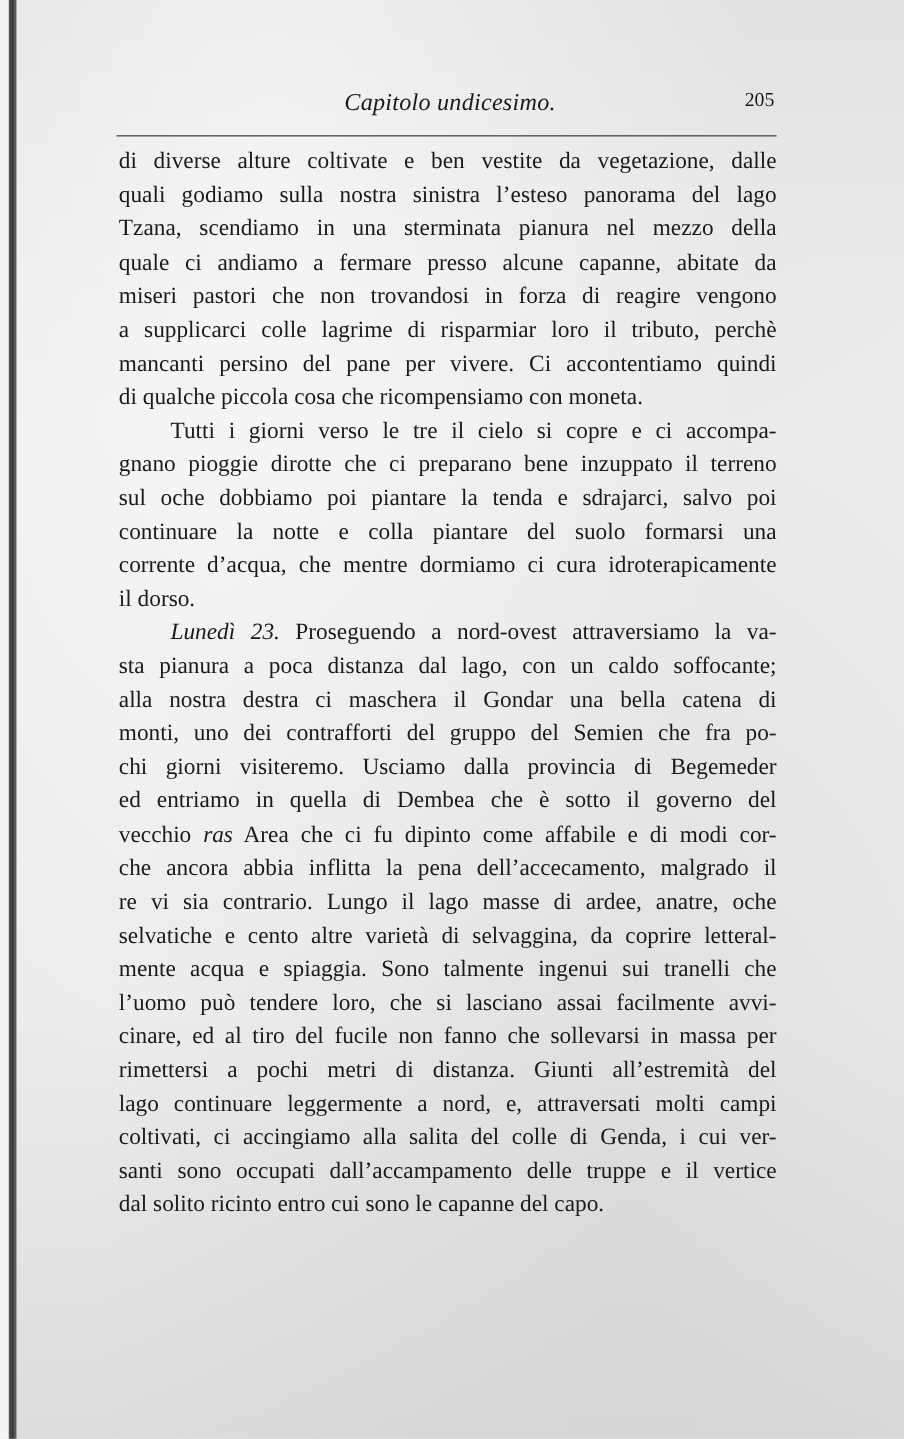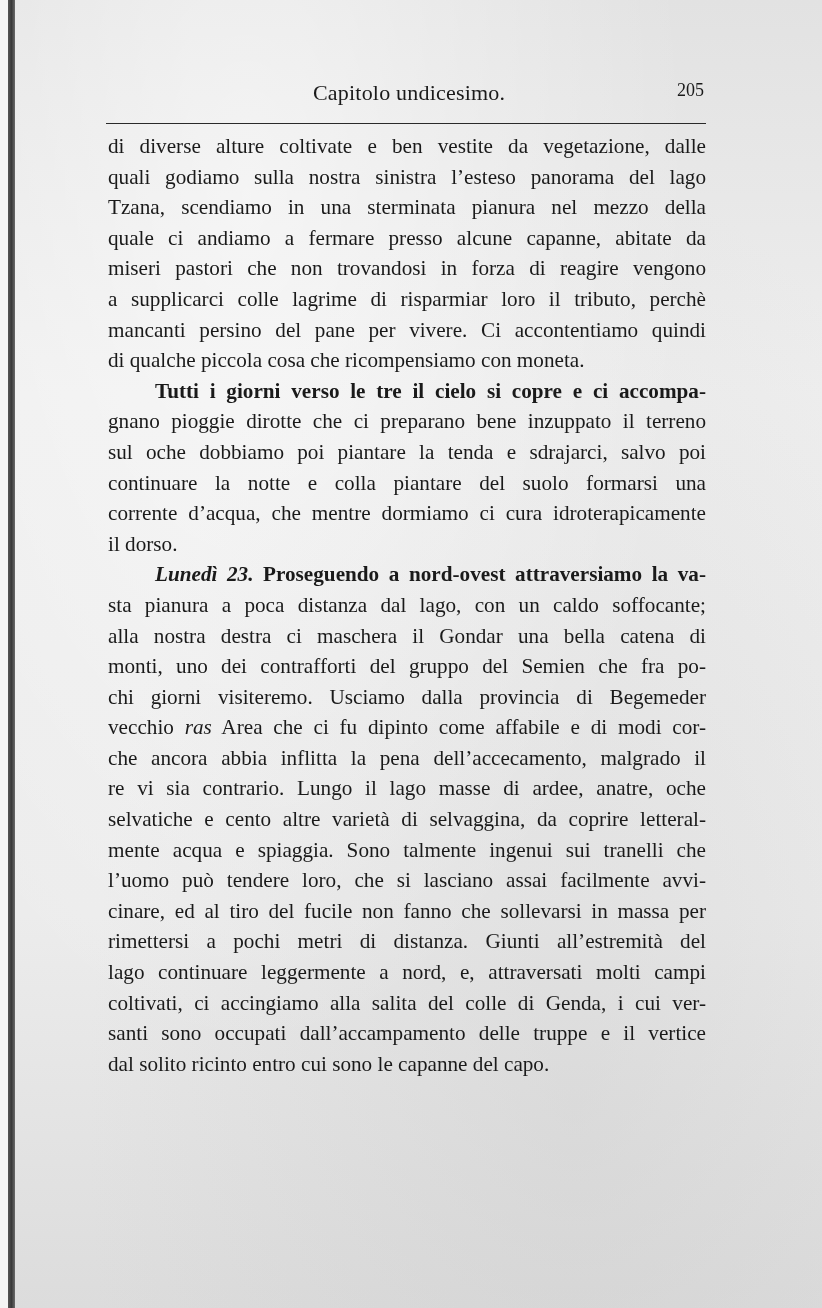--- a/index.html
+++ b/index.html
@@ -23,21 +23,21 @@
   }
   .binding-edge {
     position: absolute; left: 0; top: 0; width: 8px; height: 1308px;
     background: #f4f4f4;
   }
   .running-head {
     position: absolute; left: 106px; top: 78px; width: 600px; height: 36px;
   }
   .chapter-title {
     position: absolute; left: 207px; top: 2px;
-    font-size: 22px; letter-spacing: 0.2px;
+    font-style: italic; font-size: 22px; letter-spacing: 0.2px;
   }
   .page-number {
     position: absolute; right: 2px; top: 2px;
     font-size: 18px;
   }
   .head-rule {
     position: absolute; left: 106px; top: 123px; width: 600px; height: 0;
     border-top: 1.6px solid #2a2a2a;
   }
   .body-text {
@@ -45,21 +45,21 @@
     font-size: 21.2px; line-height: 30.6px;
   }
   .para {
     margin: 0; text-align: justify; text-align-last: left;
   }
   .para .line {
     display: block; text-align: justify; text-align-last: justify;
     white-space: nowrap; overflow: visible;
   }
   .para .line.last { text-align-last: left; }
-  .para.indent .line.first { text-indent: 47px; font-weight: bold; }
+  .para.indent .line.first { text-indent: 47px; }
   .it { font-style: italic; }
 </style>
 </head>
 <body>
 
 <div class="page">
   <div class="binding-edge"></div>
   <div class="binding"></div>
 
   <div class="running-head">
@@ -89,20 +89,21 @@
       <span class="line">corrente d’acqua, che mentre dormiamo ci cura idroterapicamente</span>
       <span class="line last">il dorso.</span>
     </div>
 
     <div class="para indent">
       <span class="line first"><span class="it">Lunedì 23.</span><span> Proseguendo a nord-ovest attraversiamo la va-</span></span>
       <span class="line">sta pianura a poca distanza dal lago, con un caldo soffocante;</span>
       <span class="line">alla nostra destra ci maschera il Gondar una bella catena di</span>
       <span class="line">monti, uno dei contrafforti del gruppo del Semien che fra po-</span>
       <span class="line">chi giorni visiteremo. Usciamo dalla provincia di Begemeder</span>
+      <span class="line">ed entriamo in quella di Dembea che è sotto il governo del</span>
       <span class="line"><span>vecchio </span><span class="it">ras</span><span> Area che ci fu dipinto come affabile e di modi cor-</span></span>
       <span class="line">che ancora abbia inflitta la pena dell’accecamento, malgrado il</span>
       <span class="line">re vi sia contrario. Lungo il lago masse di ardee, anatre, oche</span>
       <span class="line">selvatiche e cento altre varietà di selvaggina, da coprire letteral-</span>
       <span class="line">mente acqua e spiaggia. Sono talmente ingenui sui tranelli che</span>
       <span class="line">l’uomo può tendere loro, che si lasciano assai facilmente avvi-</span>
       <span class="line">cinare, ed al tiro del fucile non fanno che sollevarsi in massa per</span>
       <span class="line">rimettersi a pochi metri di distanza. Giunti all’estremità del</span>
       <span class="line">lago continuare leggermente a nord, e, attraversati molti campi</span>
       <span class="line">coltivati, ci accingiamo alla salita del colle di Genda, i cui ver-</span>

